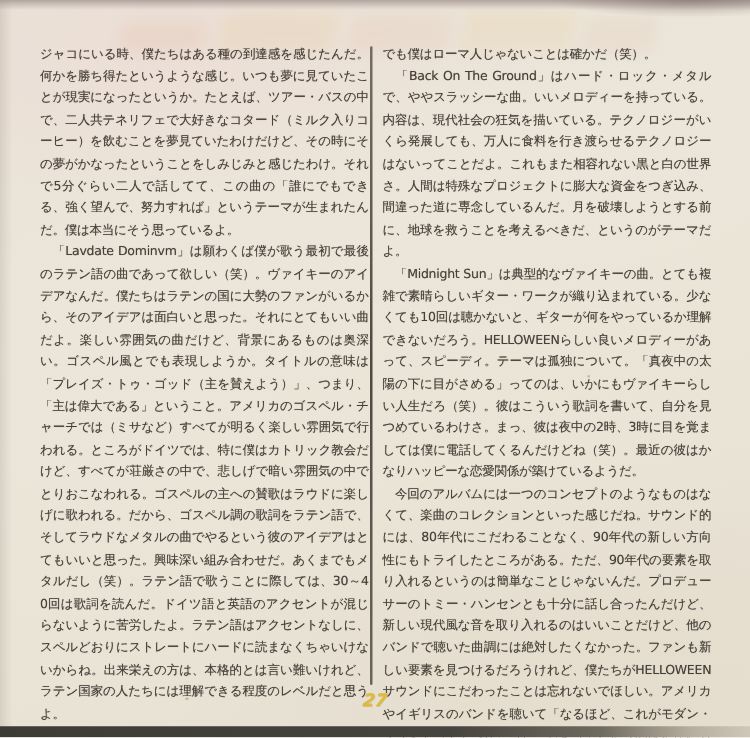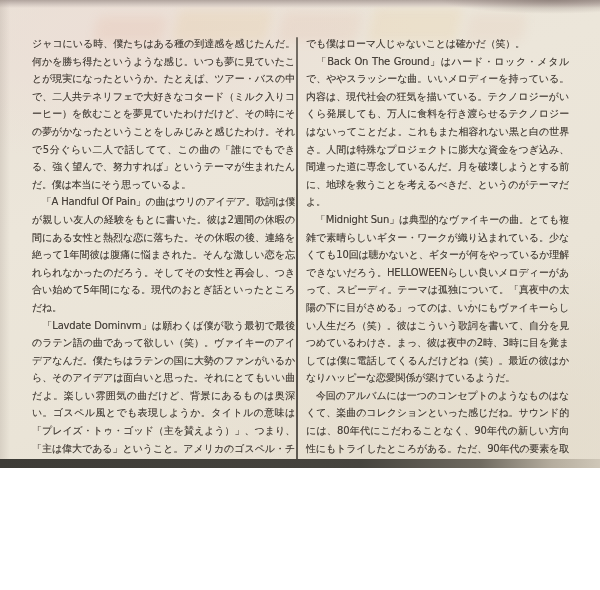--- a/index.html
+++ b/index.html
@@ -1,21 +1,21 @@
 <!DOCTYPE html>
 <html><head>
 <meta charset="utf-8">
 <style>
   html, body { margin: 0; padding: 0; }
   body { font-family: "DejaVu Sans", sans-serif; }
 
   #screen {
     position: relative;
     width: 600px;
-    height: 468px;
+    height: 590px;
     overflow: hidden;
     background:
       radial-gradient(ellipse 420px 180px at 20% 8%, rgba(236,222,214,0.9), rgba(236,222,214,0) 70%),
       radial-gradient(ellipse 500px 260px at 85% 95%, rgba(228,220,204,0.8), rgba(228,220,204,0) 75%),
       linear-gradient(160deg, #e9e2d7 0%, #ece6da 35%, #eae4d7 65%, #e6dfd1 100%);
   }
 
   
   .edge-top {
     position: absolute; left: 0; top: 0; width: 600px; height: 8px;
@@ -95,21 +95,20 @@
     <div class="blob wm4"></div>
     <div class="blob wm5"></div>
   </div>
 
   <div class="edge-top"></div>
   <div class="edge-top-right-smudge"></div>
   <div class="edge-left-shade"></div>
 
   <div id="col-left" class="column">
       <p>ジャコにいる時、僕たちはある種の到達感を感じたんだ。何かを勝ち得たというような感じ。いつも夢に見ていたことが現実になったというか。たとえば、ツアー・バスの中で、二人共テネリフェで大好きなコタード（ミルク入りコーヒー）を飲むことを夢見ていたわけだけど、その時にその夢がかなったということをしみじみと感じたわけ。それで5分ぐらい二人で話してて、この曲の「誰にでもできる、強く望んで、努力すれば」というテーマが生まれたんだ。僕は本当にそう思っているよ。</p>
-      <p>　「A Handful Of Pain」の曲はウリのアイデア。歌詞は僕が親しい友人の経験をもとに書いた。彼は2週間の休暇の間にある女性と熱烈な恋に落ちた。その休暇の後、連絡を絶って1年間彼は腹痛に悩まされた。そんな激しい恋を忘れられなかったのだろう。そしてその女性と再会し、つき合い始めて5年間になる。現代のおとぎ話といったところだね。</p>
       <p>　「Lavdate Dominvm」は願わくば僕が歌う最初で最後のラテン語の曲であって欲しい（笑）。ヴァイキーのアイデアなんだ。僕たちはラテンの国に大勢のファンがいるから、そのアイデアは面白いと思った。それにとてもいい曲だよ。楽しい雰囲気の曲だけど、背景にあるものは奥深い。ゴスペル風とでも表現しようか。タイトルの意味は「プレイズ・トゥ・ゴッド（主を賛えよう）」、つまり、「主は偉大である」ということ。アメリカのゴスペル・チャーチでは（ミサなど）すべてが明るく楽しい雰囲気で行われる。ところがドイツでは、特に僕はカトリック教会だけど、すべてが荘厳さの中で、悲しげで暗い雰囲気の中でとりおこなわれる。ゴスペルの主への賛歌はラウドに楽しげに歌われる。だから、ゴスペル調の歌詞をラテン語で、そしてラウドなメタルの曲でやるという彼のアイデアはとてもいいと思った。興味深い組み合わせだ。あくまでもメタルだし（笑）。ラテン語で歌うことに際しては、30～40回は歌詞を読んだ。ドイツ語と英語のアクセントが混じらないように苦労したよ。ラテン語はアクセントなしに、スペルどおりにストレートにハードに読まなくちゃいけないからね。出来栄えの方は、本格的とは言い難いけれど、ラテン国家の人たちには理解できる程度のレベルだと思うよ。</p>
     </div>
 
   <div class="divider"></div>
 
   <div id="col-right" class="column">
     <span><p>でも僕はローマ人じゃないことは確かだ（笑）。</p><p>　「Back On The Ground」はハード・ロック・メタルで、ややスラッシーな曲。いいメロディーを持っている。内容は、現代社会の狂気を描いている。テクノロジーがいくら発展しても、万人に食料を行き渡らせるテクノロジーはないってことだよ。これもまた相容れない黒と白の世界さ。人間は特殊なプロジェクトに膨大な資金をつぎ込み、間違った道に専念しているんだ。月を破壊しようとする前に、地球を救うことを考えるべきだ、というのがテーマだよ。</p><p>　「Midnight Sun」は典型的なヴァイキーの曲。とても複雑で素晴らしいギター・ワークが織り込まれている。少なくても10回は聴かないと、ギターが何をやっているか理解できないだろう。HELLOWEENらしい良いメロディーがあって、スピーディ。テーマは孤独について。「真夜中の太陽の下に目がさめる」ってのは、いかにもヴァイキーらしい人生だろ（笑）。彼はこういう歌詞を書いて、自分を見つめているわけさ。まっ、彼は夜中の2時、3時に目を覚ましては僕に電話してくるんだけどね（笑）。最近の彼はかなりハッピーな恋愛関係が築けているようだ。</p><p>　今回のアルバムには一つのコンセプトのようなものはなくて、楽曲のコレクションといった感じだね。サウンド的には、80年代にこだわることなく、90年代の新しい方向性にもトライしたところがある。ただ、90年代の要素を取り入れるというのは簡単なことじゃないんだ。プロデューサーのトミー・ハンセンとも十分に話し合ったんだけど、新しい現代風な音を取り入れるのはいいことだけど、他のバンドで聴いた曲調には絶対したくなかった。ファンも新しい要素を見つけるだろうけれど、僕たちがHELLOWEENサウンドにこだわったことは忘れないでほしい。アメリカやイギリスのバンドを聴いて「なるほど、これがモダン・サウンドってやつか。コピーしよう」というのはいかにも簡単なことだけど、やるべきことじゃないからね。</p></span>
     
   </div>
 

